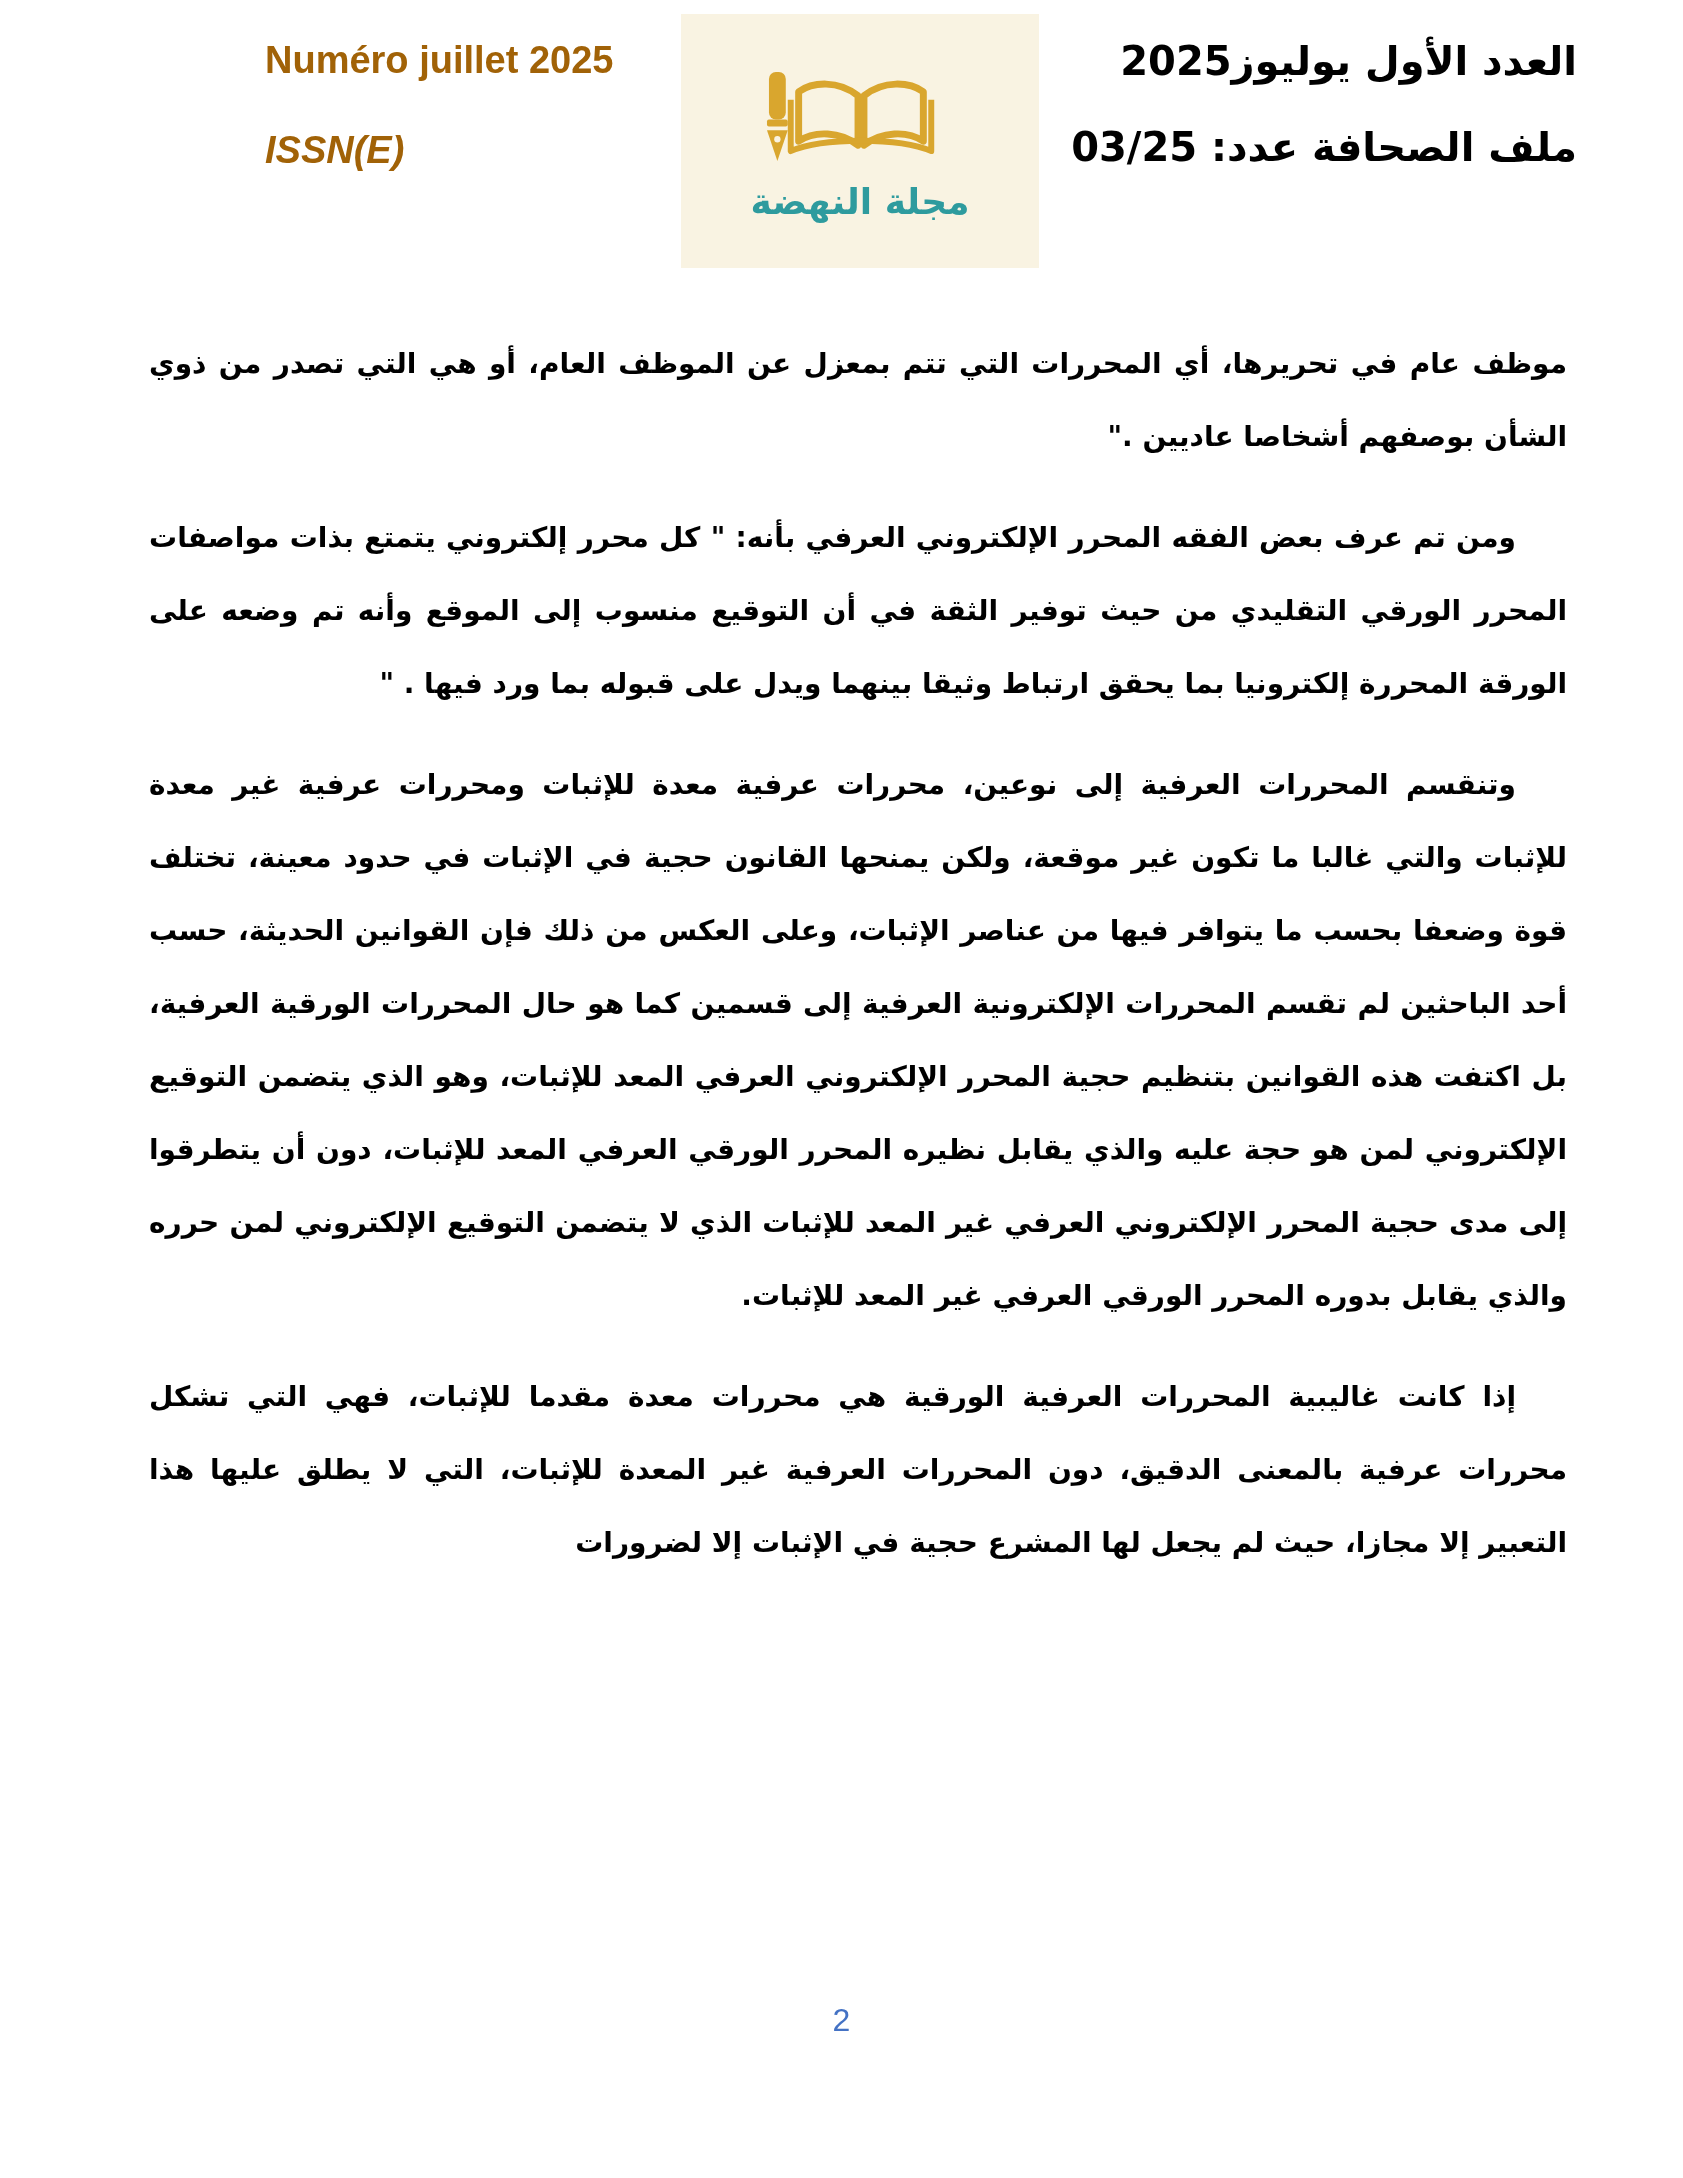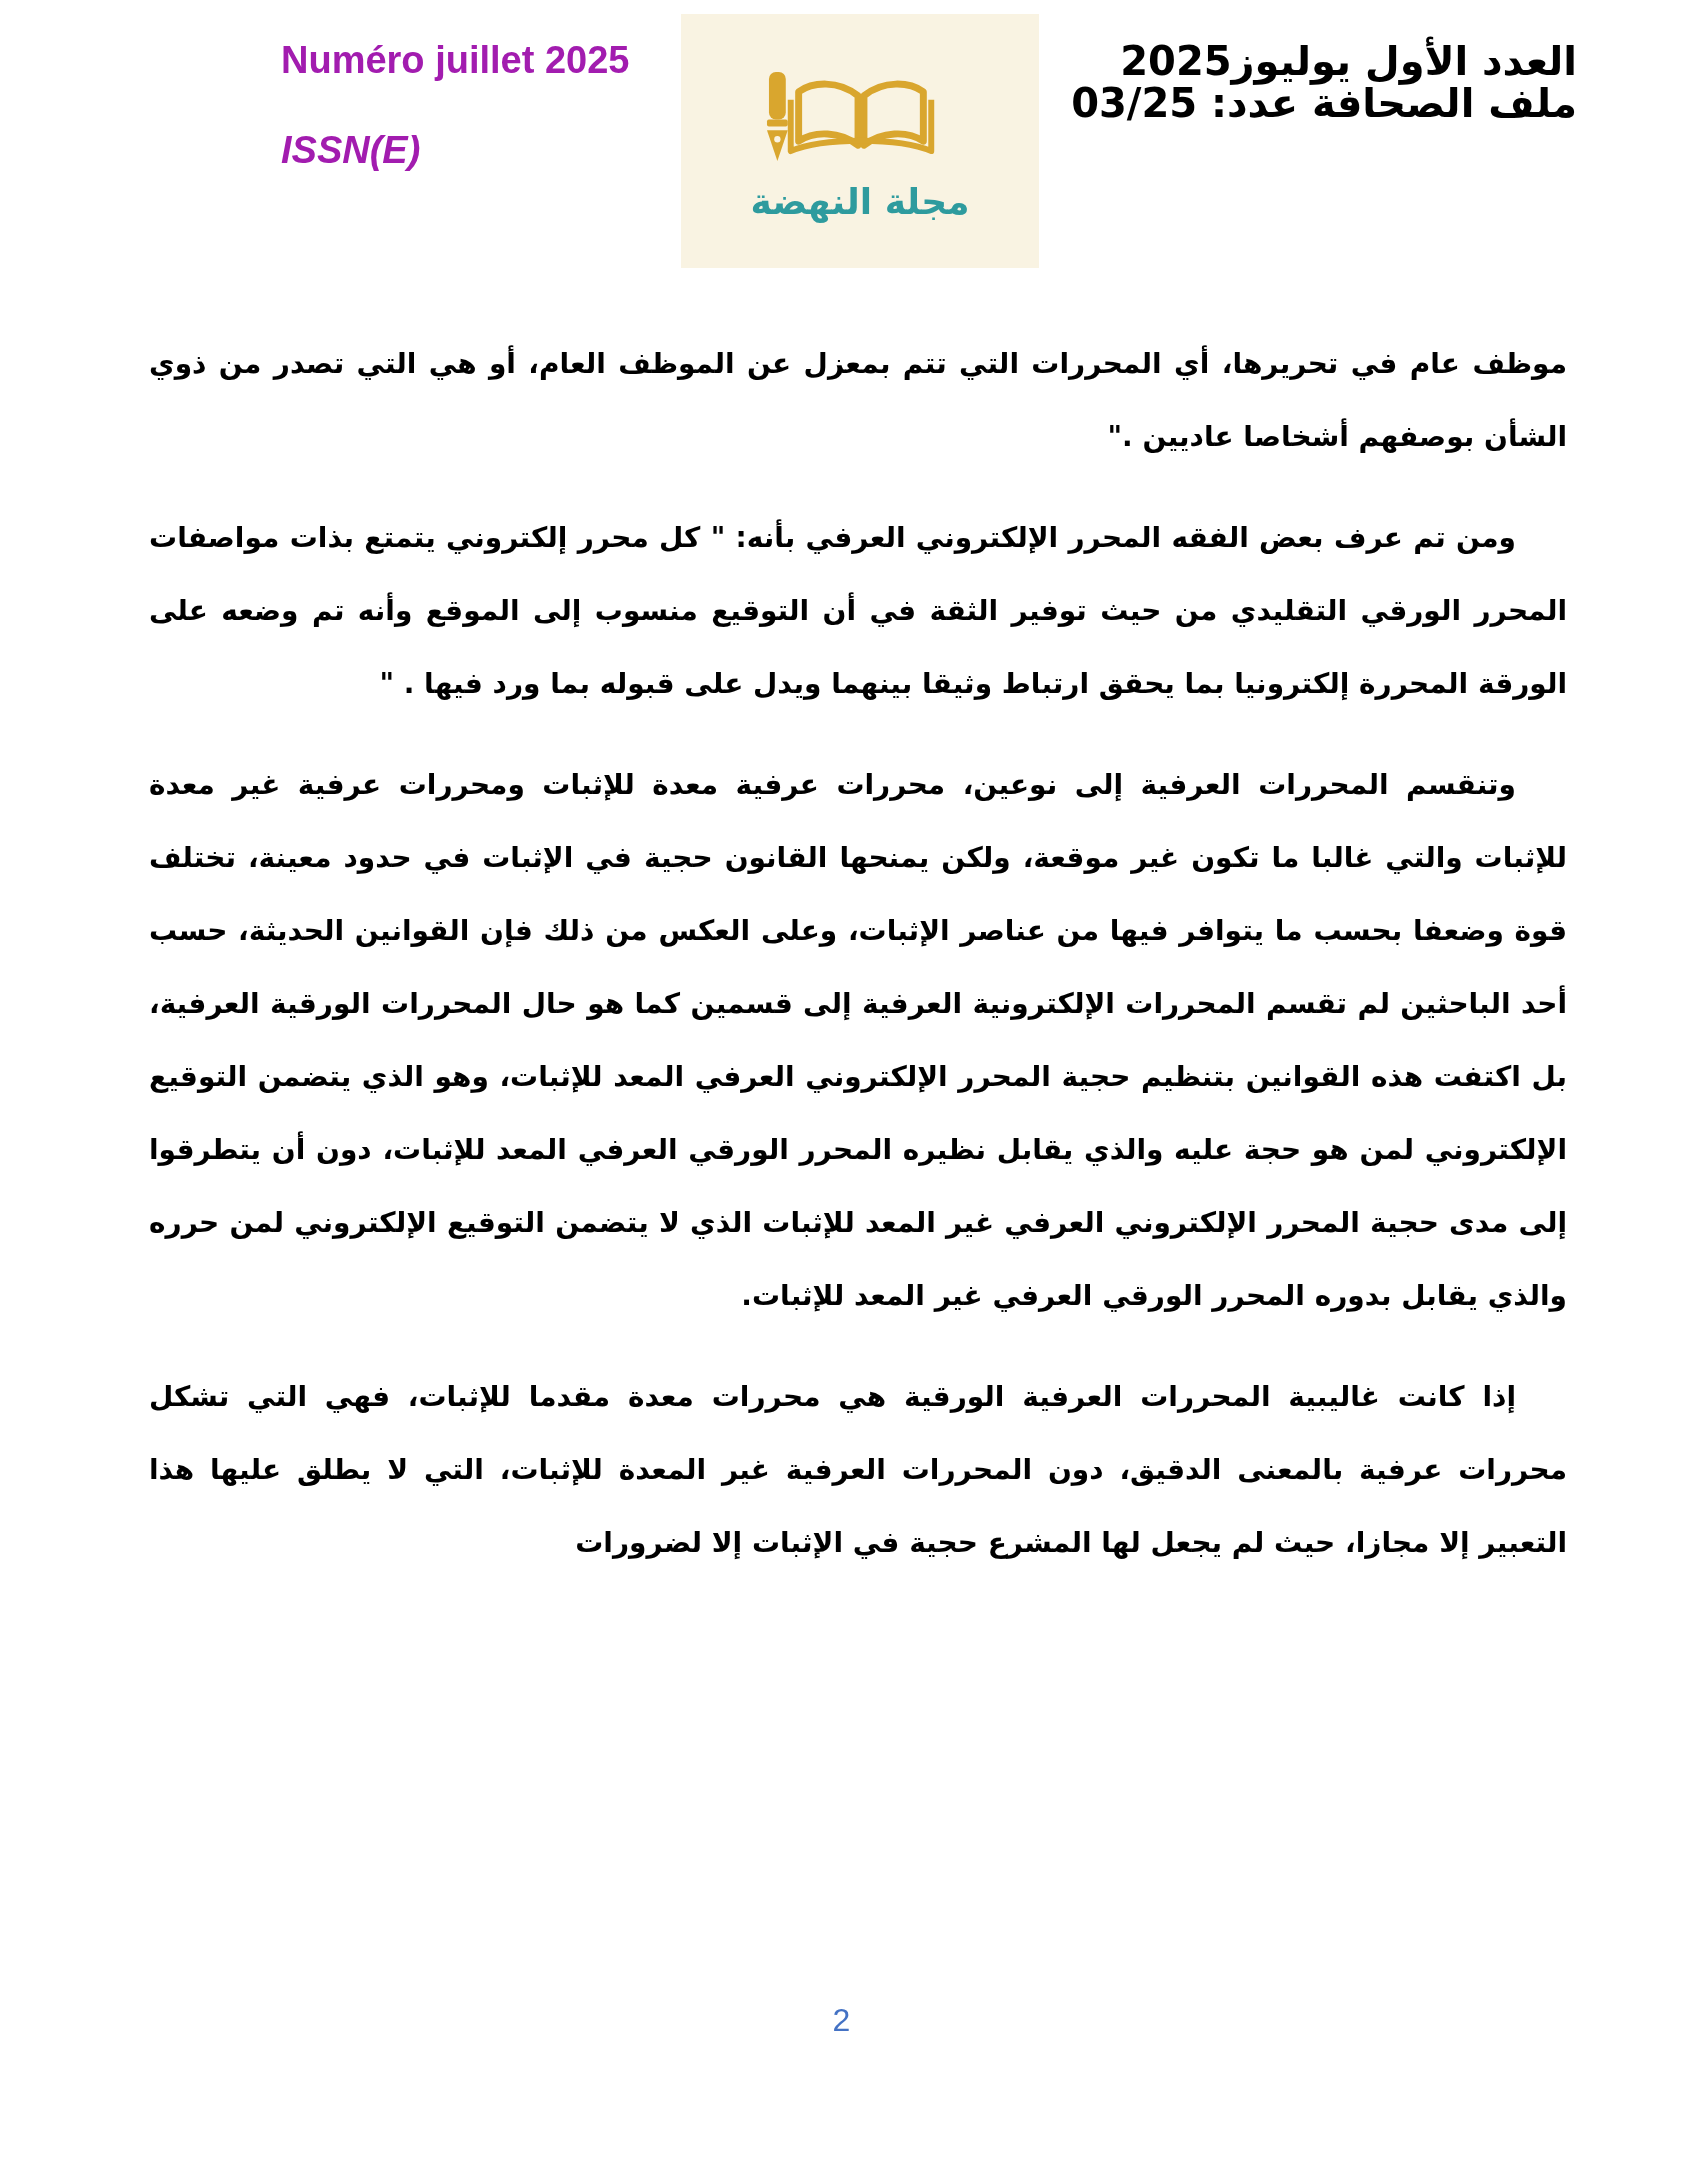--- a/index.html
+++ b/index.html
@@ -7,23 +7,23 @@
     position:relative;
     width:1683px; height:2178px;
     margin:0 auto;
     background:#ffffff;
     overflow:hidden;
     font-family:"DejaVu Sans", sans-serif;
   }
 
   
   .header-left {
-    position:absolute; left:281px; top:40px;
+    position:absolute; left:265px; top:40px;
     font-family:"Liberation Sans", sans-serif;
-    font-weight:bold; font-size:38px; color:#a21caf;
+    font-weight:bold; font-size:38px; color:#a16207;
     line-height:40px;
   }
   .header-left .issn { margin-top:50px;font-style:italic; }
 
   .logo {
     position:absolute; left:681px; top:14px;
     width:358px; height:254px;
     background:#f9f3e2;
     display:flex; flex-direction:column;
     align-items:center; justify-content:center;
@@ -33,21 +33,21 @@
     font-weight:bold; font-size:36px; color:#2e9b9e;
     direction:rtl;
   }
 
   .header-right {
     position:absolute; right:106px; top:40px;
     direction:rtl; text-align:right;
     font-weight:bold; font-size:40px; color:#000;
     line-height:42px;
   }
-  .header-right .press-file { padding-left:147px; }
+  .header-right .press-file { margin-top:44px; padding-left:147px; }
 
   
   .article-body {
     position:absolute; left:149px; top:327px; width:1418px;
     direction:rtl; text-align:justify;
     font-weight:bold; font-size:28px; line-height:73px; color:#000;
   }
   .para { margin:0 0 28px 0; }
   .para.indented { text-indent:51px; }
 

